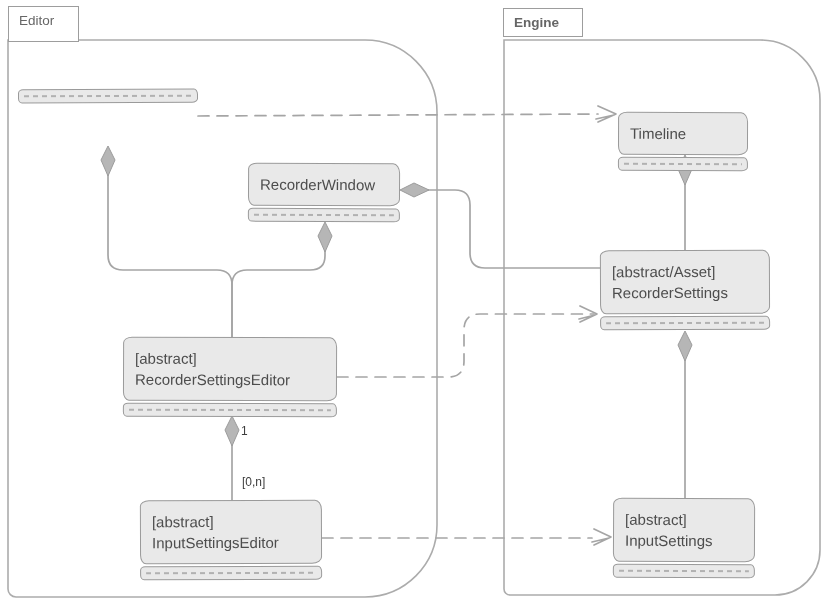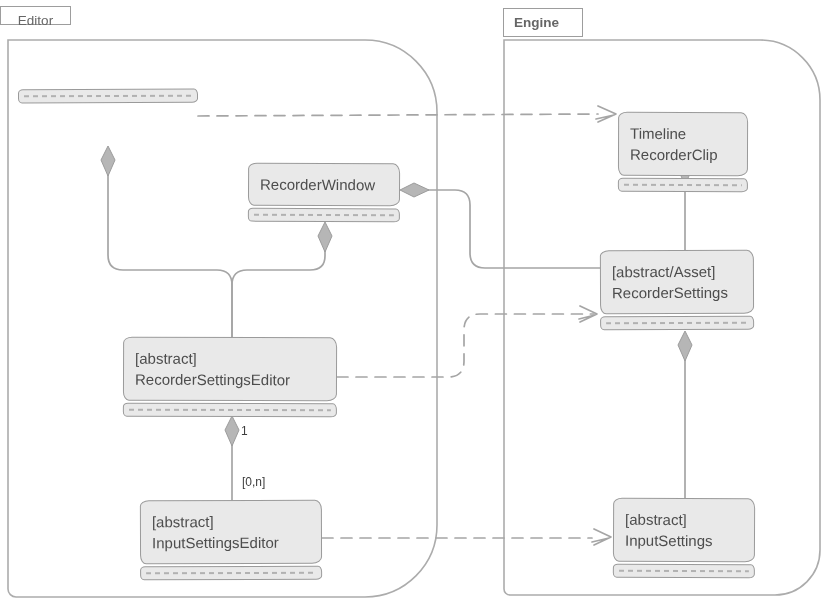--- a/index.html
+++ b/index.html
@@ -24,21 +24,21 @@
   svg.wires .dashed{fill:none;stroke:var(--connector);stroke-width:1.7;stroke-linecap:round;stroke-dasharray:11 8;}
   svg.wires .diamond{fill:var(--diamond-fill);stroke:#9c9c9c;stroke-width:1;}
   svg.wires .arrowhead{fill:none;stroke:var(--connector);stroke-width:1.7;stroke-linecap:round;stroke-linejoin:round;}
 
   .pkg-tab{
     position:absolute;z-index:3;box-sizing:border-box;
     background:#fff;border:1.6px solid #9d9d9d;
     color:var(--tab-text);font-size:13.5px;line-height:1.2;
     padding:6px 10px;
   }
-  #tab-editor{left:0;top:6px;width:71px;height:19px;text-align:center;}
+  #tab-editor{left:8px;top:6px;width:71px;height:36px;}
   #tab-engine{left:503px;top:8px;width:80px;height:29px;font-weight:bold;}
 
   .node{position:absolute;z-index:2;}
   .node-main{
     box-sizing:border-box;width:100%;
     background:var(--box-fill);border:1.6px solid var(--box-border);
     border-radius:9px 7px 10px 6px / 6px 10px 7px 9px;
     padding:10px 11px;color:var(--text-primary);
     font-size:15px;line-height:21px;white-space:nowrap;overflow:hidden;
   }
@@ -47,21 +47,21 @@
     background:var(--box-fill);border:1.4px solid var(--box-border);
     border-radius:5px 4px 6px 4px / 4px 6px 4px 5px;
     display:flex;align-items:center;padding:0 5px;
   }
   .node-strip i{display:block;width:100%;height:2px;
     background:repeating-linear-gradient(90deg,#b1b1b1 0 5px,transparent 5px 9px);}
 
   #n-recorder-clip-editor{left:18px;top:87px;width:180px;transform:rotate(-0.25deg);}
   #n-timeline-recorder-clip{left:618px;top:73px;width:130px;transform:rotate(0.2deg);margin-top:39px;}
   #n-recorder-window{left:248px;top:163px;width:152px;transform:rotate(0.3deg);}
-  #n-recorder-settings{left:600px;top:250px;width:154px;transform:rotate(-0.2deg);}
+  #n-recorder-settings{left:600px;top:250px;width:170px;transform:rotate(-0.2deg);}
   #n-recorder-settings-editor{left:123px;top:337px;width:214px;transform:rotate(0.2deg);}
   #n-input-settings-editor{left:140px;top:500px;width:182px;transform:rotate(-0.2deg);}
   #n-input-settings{left:613px;top:498px;width:142px;transform:rotate(0.25deg);}
 
   .mult-label{
     position:absolute;z-index:2;color:var(--label-text);
     font-size:12px;line-height:14px;
   }
   #mult-one{left:241px;top:424px;}
   #mult-many{left:196px;top:475px;margin-left:46px;}
@@ -114,21 +114,20 @@
 
   <div class="node" id="n-recorder-clip-editor">
     <div class="node-strip">
         <i></i>
       </div>
   </div>
 
   <div class="node" id="n-timeline-recorder-clip">
     <div class="node-main">
       <div>Timeline</div>
-      <div>RecorderClip</div>
     </div>
     <div class="node-strip">
         <i></i>
       </div>
   </div>
 
   <div class="node" id="n-recorder-window">
     <div class="node-main">
       <div>RecorderWindow</div>
     </div>

